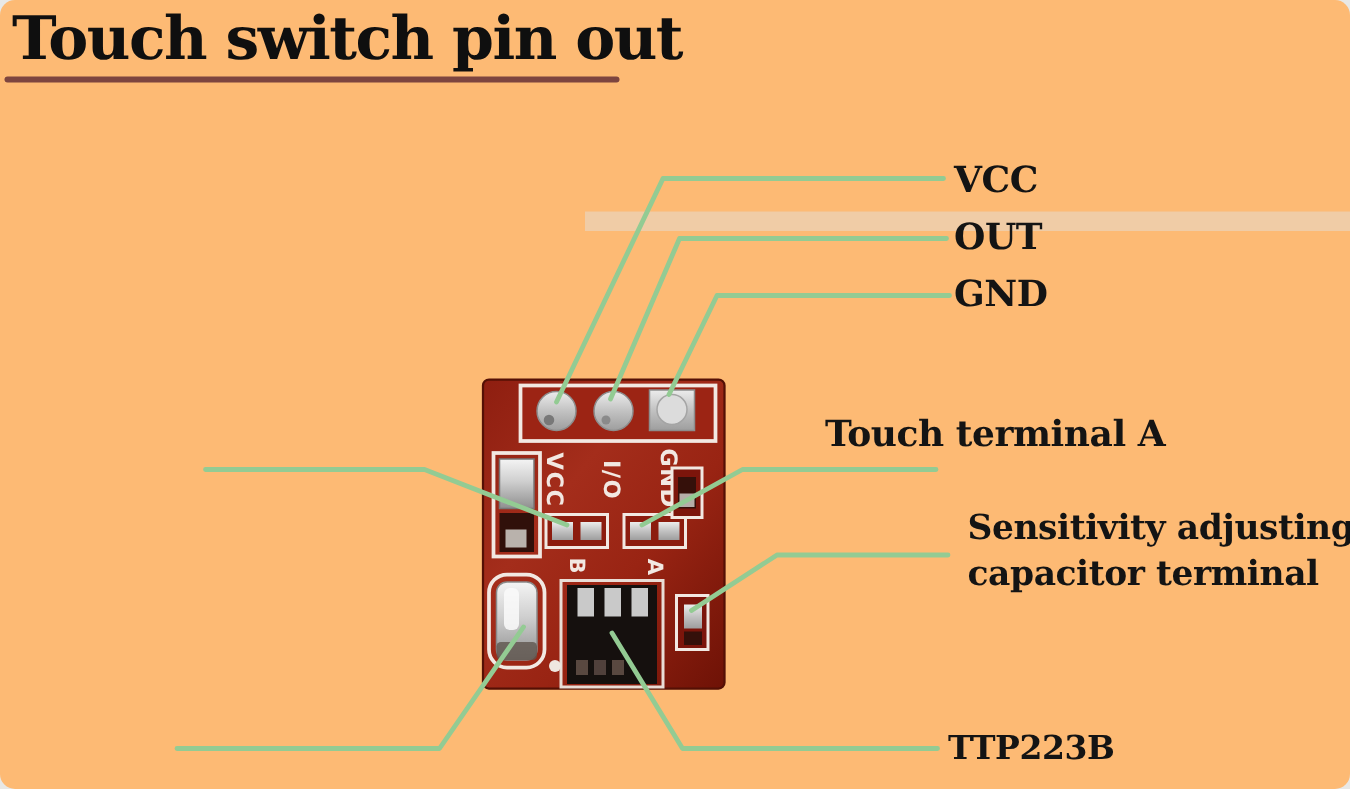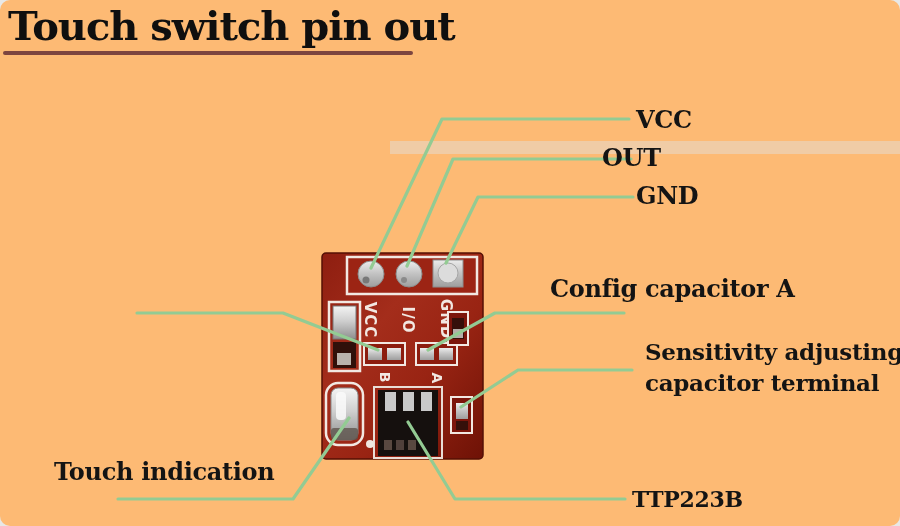--- a/index.html
+++ b/index.html
@@ -117,29 +117,28 @@
       <polyline points="446,263 478,197 633,197"></polyline>
       <polyline points="137,313 283,313 378,350"></polyline>
       <polyline points="624,313 495,313 428,350"></polyline>
       <polyline points="632,370 518,370 461,407"></polyline>
       <polyline points="118,499 293,499 349,418"></polyline>
       <polyline points="625,499 455,499 408,422"></polyline>
     </g>
   </svg>
 
   <div class="callout" style="left:636px;top:104px">VCC</div>
-  <div class="callout" style="left:602px;top:142px">OUT</div>
+  <div class="callout" style="left:636px;top:142px">OUT</div>
   <div class="callout" style="left:636px;top:180px">GND</div>
 
-  <div class="callout" style="left:550px;top:273px">Config capacitor A</div>
+  <div class="callout" style="left:550px;top:273px">Touch terminal A</div>
 
   <div class="callout" style="left:645px;top:336px;font-size:23px">
     <div>Sensitivity adjusting</div>
     <div>capacitor terminal</div>
   </div>
 
   <div class="callout" style="left:54px;top:456px">
-    <div>Touch indication</div>
   </div>
 
   <div class="callout" style="left:632px;top:484px;font-size:22px">TTP223B</div>
 
 </div>
 
 </body></html>

